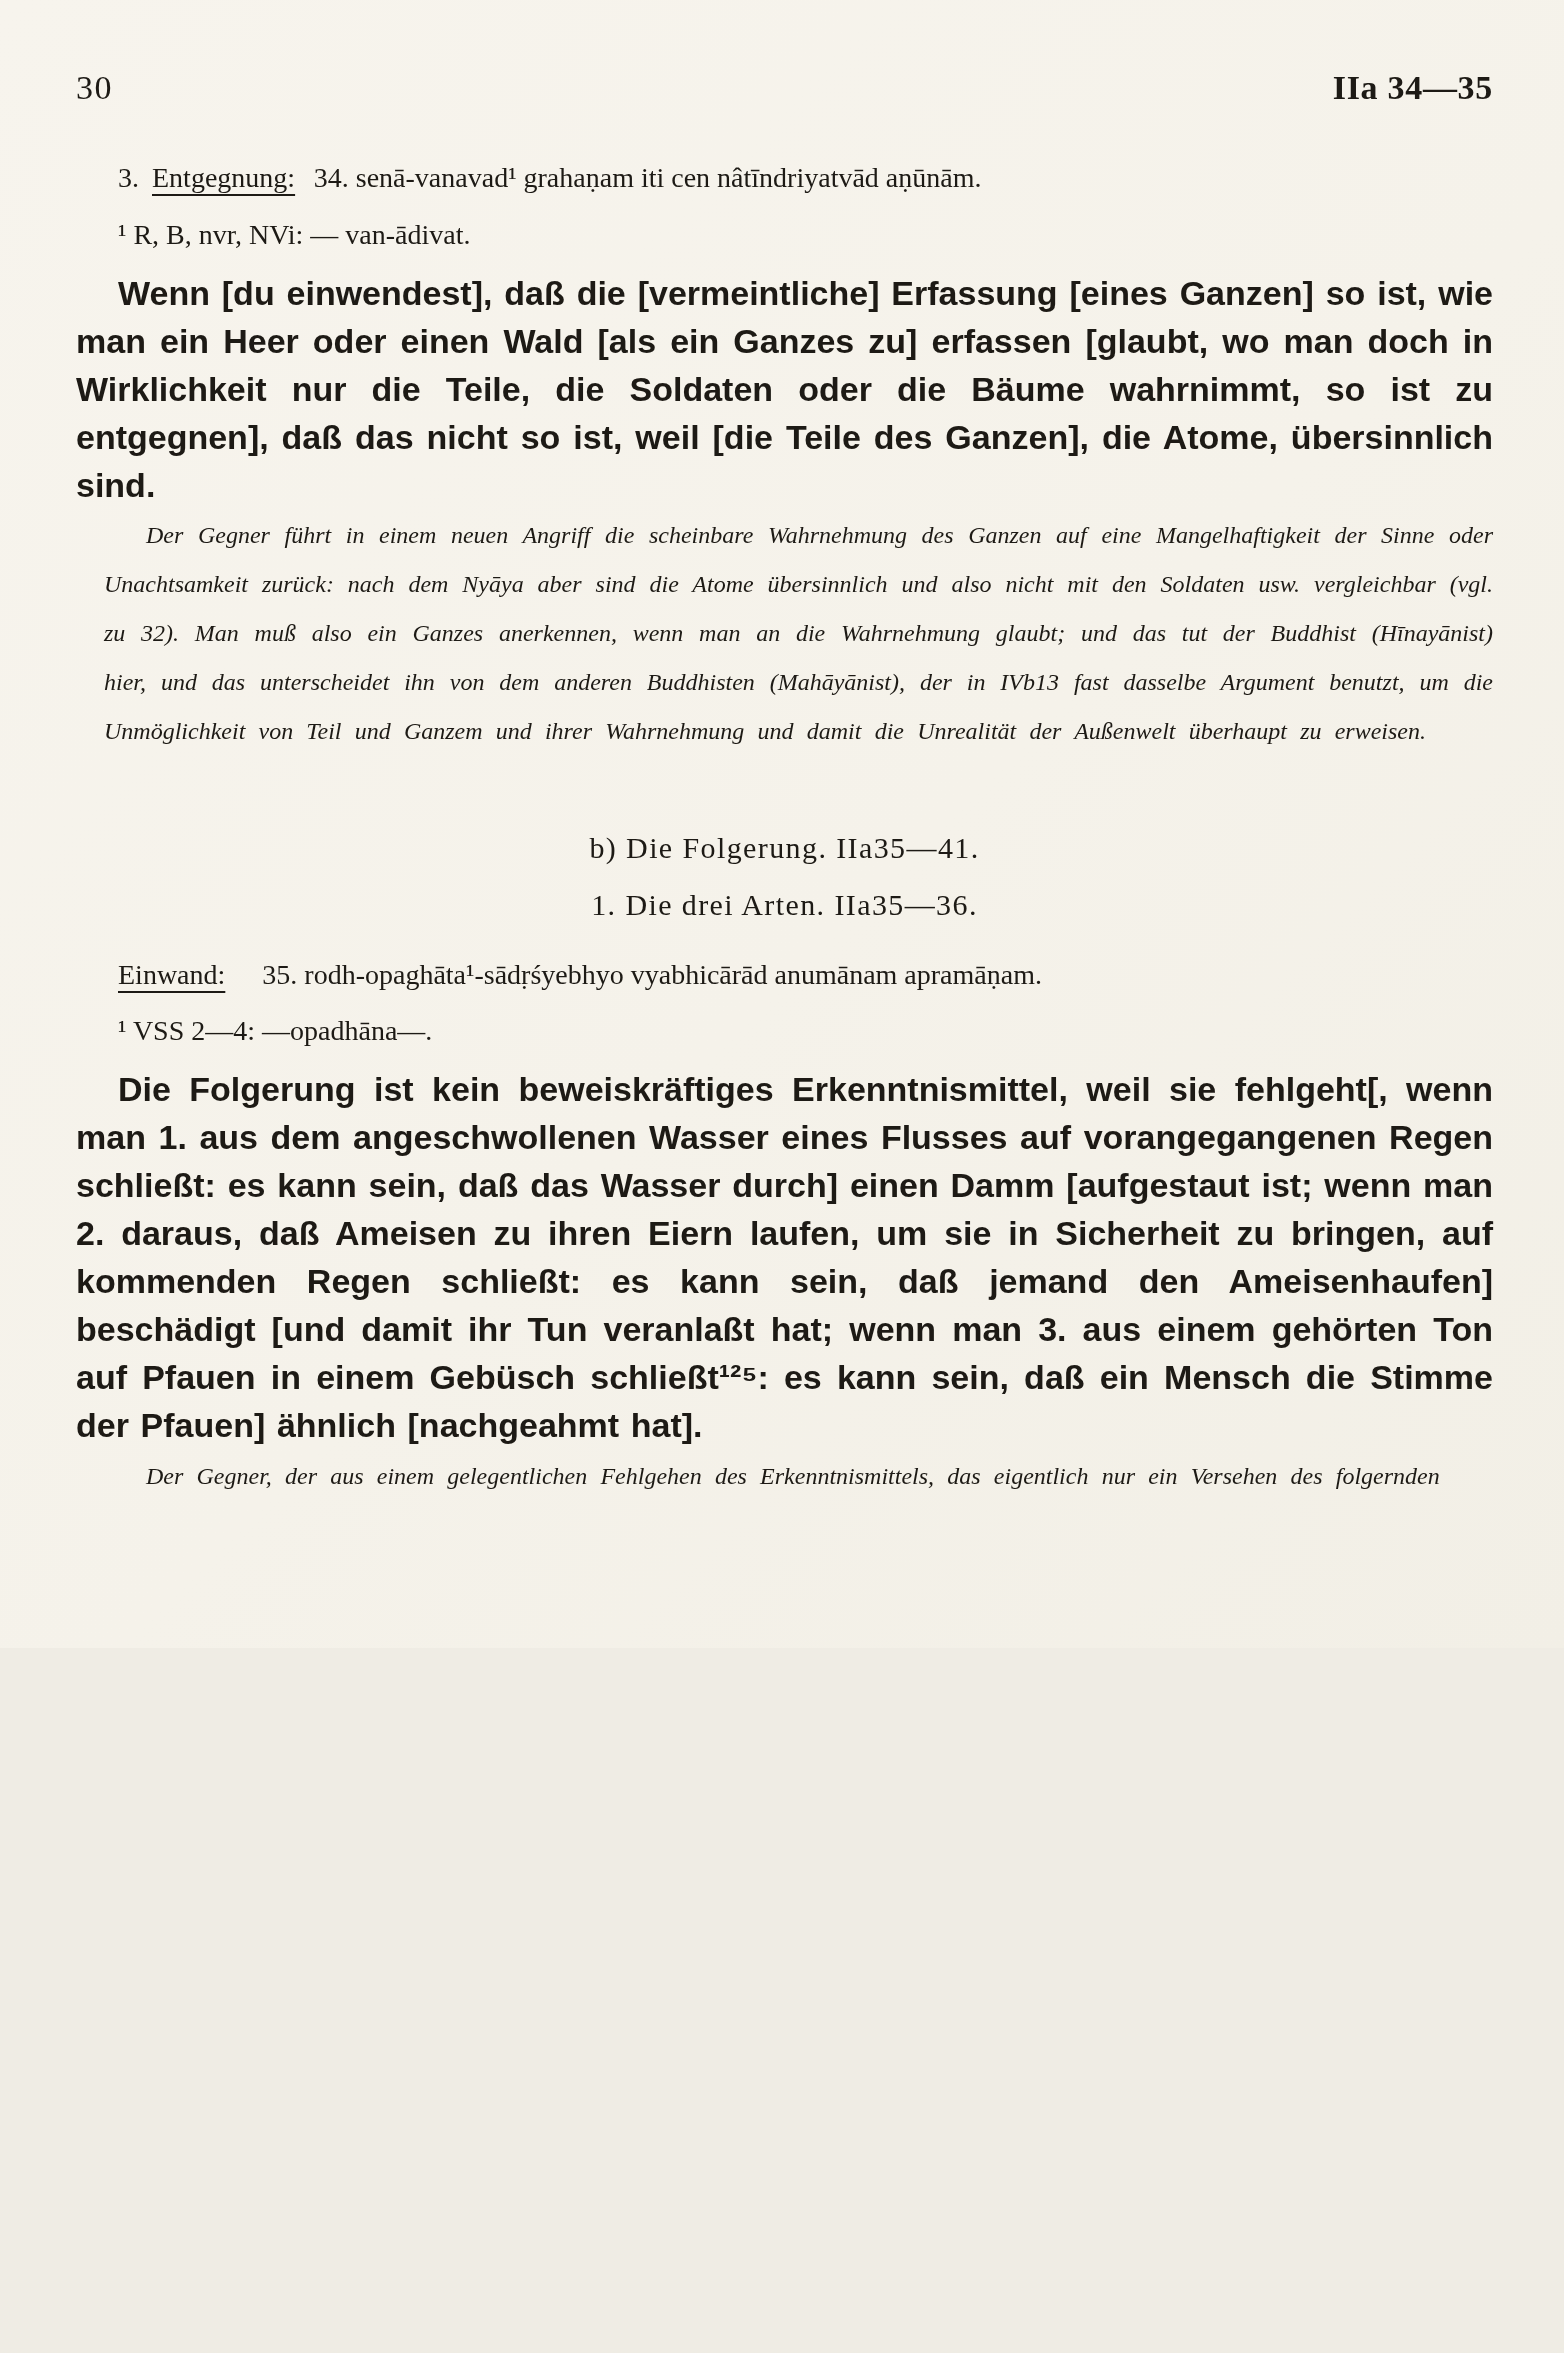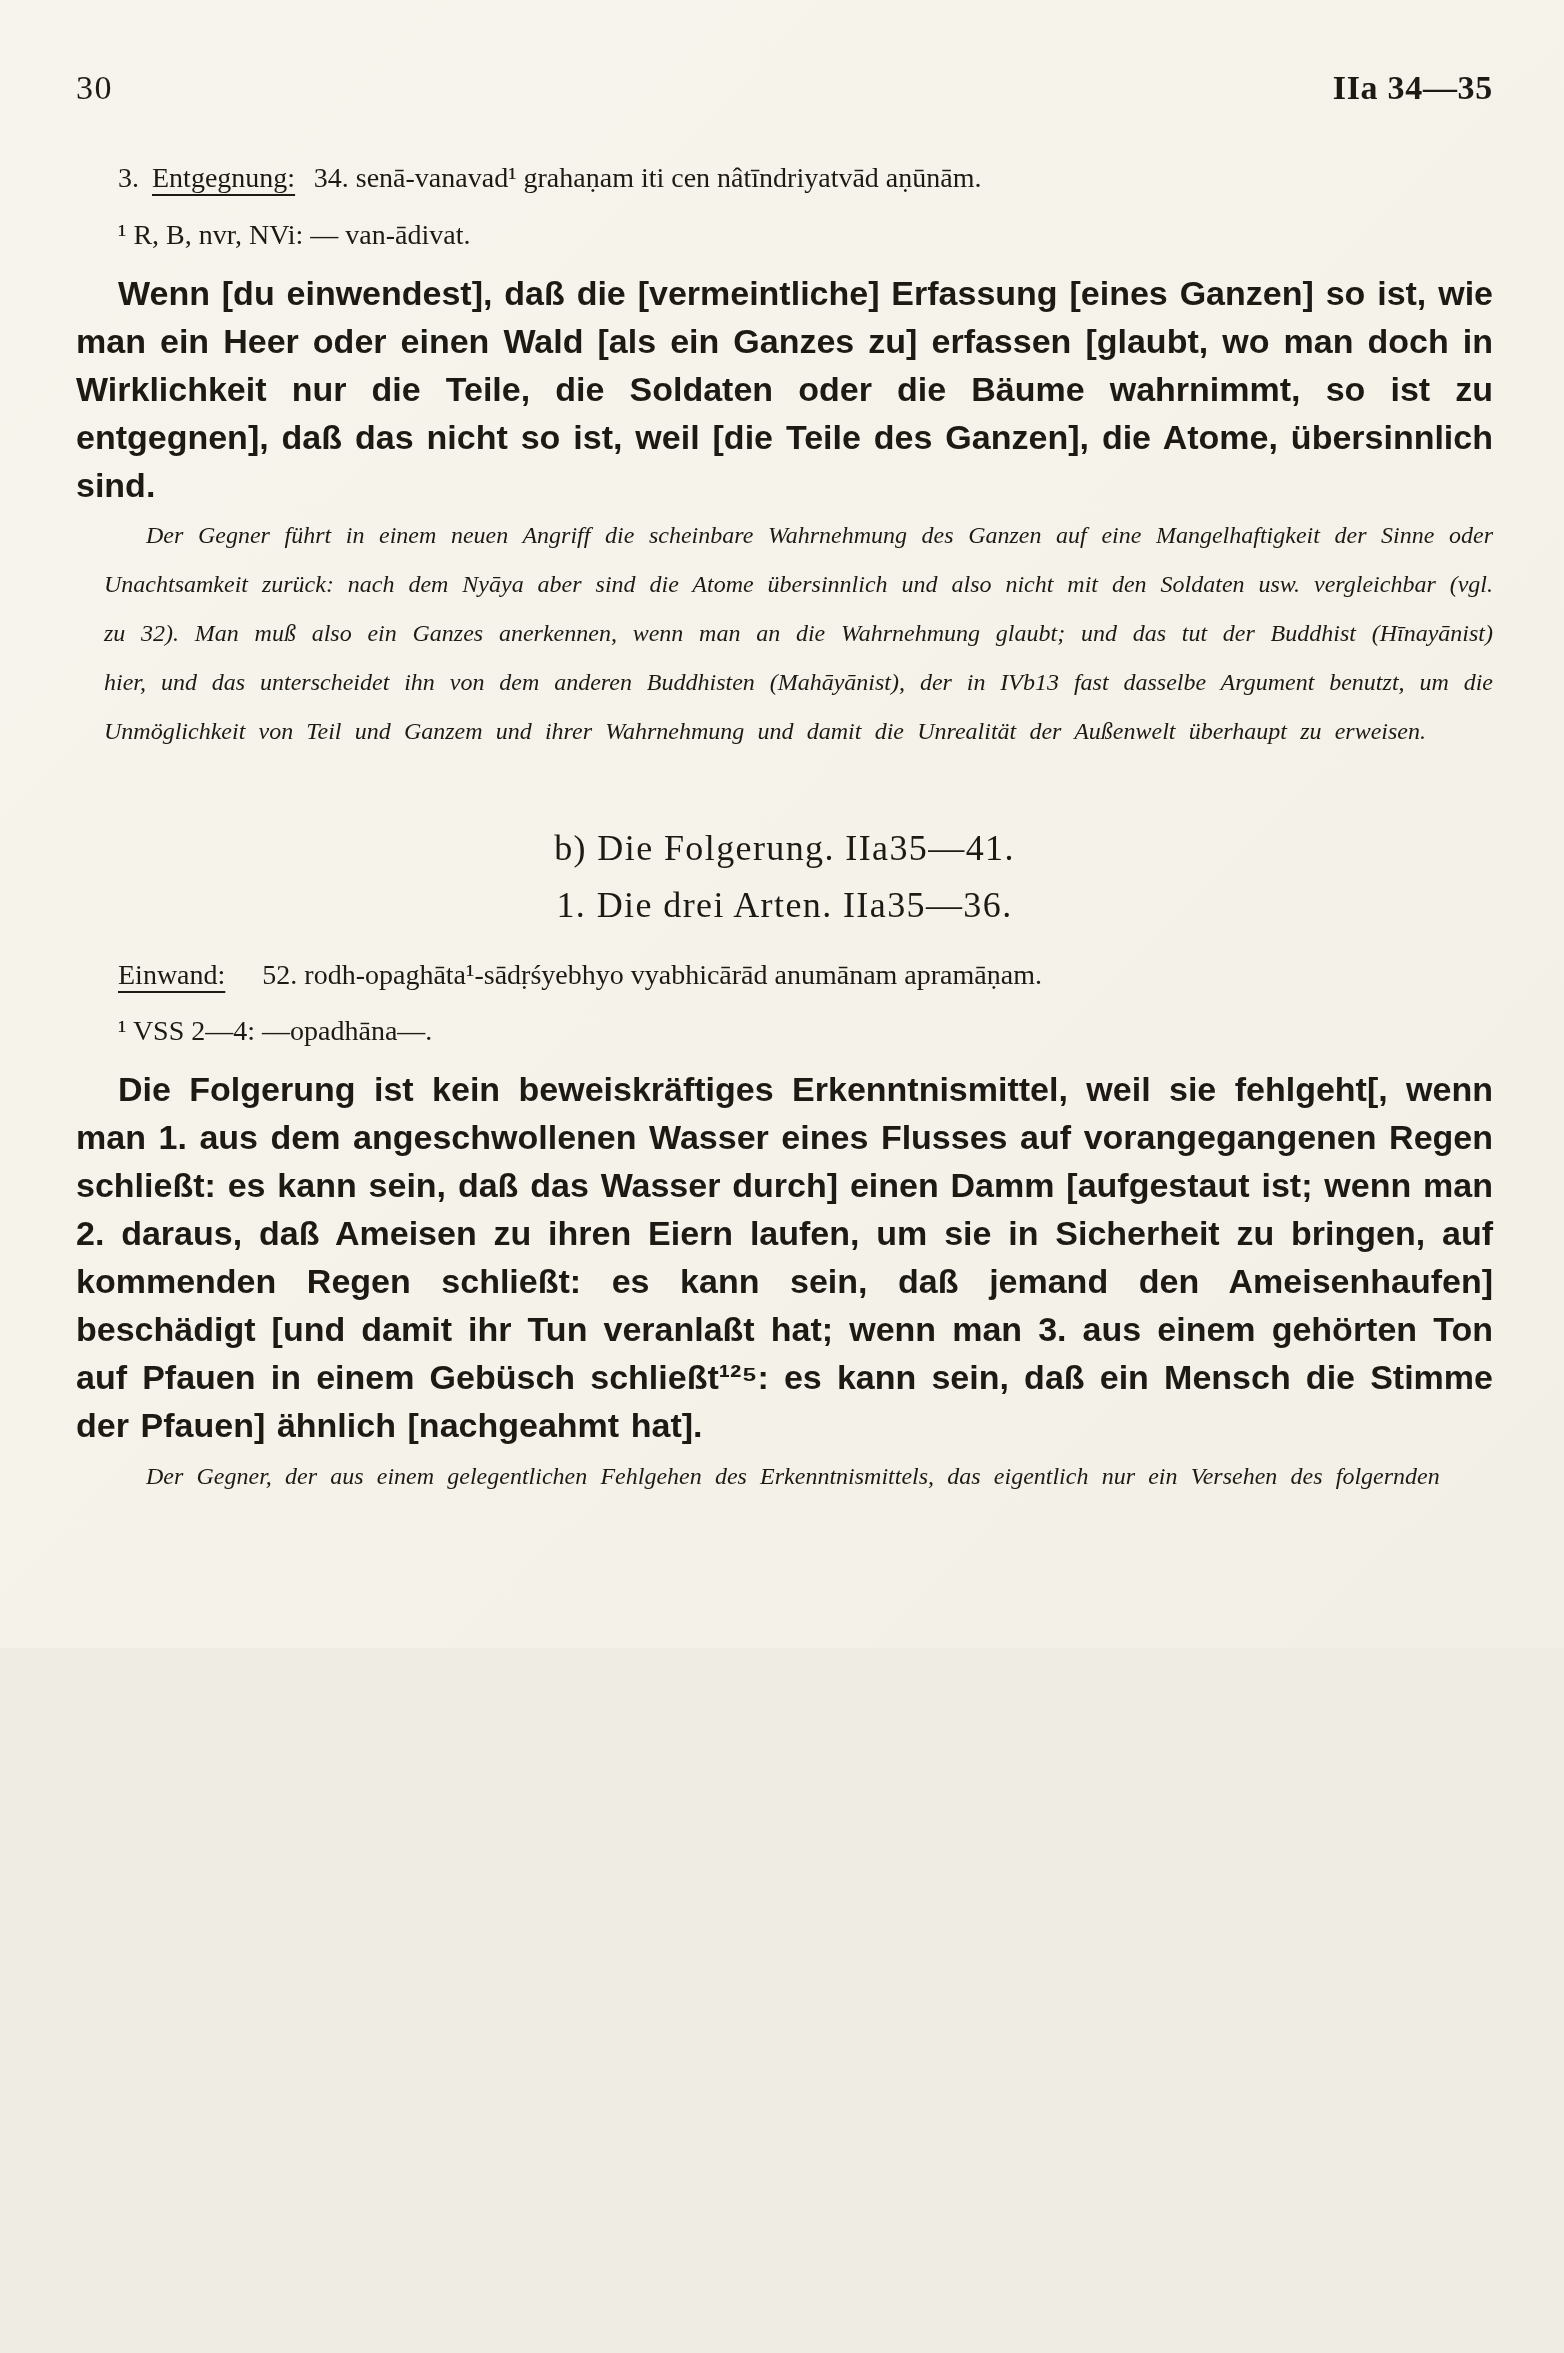--- a/index.html
+++ b/index.html
@@ -74,21 +74,21 @@
     font-size: 24px;
     line-height: 49px;
     text-indent: 42px;
     word-spacing: 7.2px;
     margin-left: 28px;
   }
 
   .section-heading,
   .subsection-heading {
     font-weight: normal;
-    font-size: 36px;
+    font-size: 30px;
     line-height: 46px;
     text-align: center;
     letter-spacing: 1.4px;
   }
   .section-heading   { margin-top: 69px; }
   .subsection-heading { margin-top: 11px; margin-bottom: 21.6px; }
 </style>
 </head>
 <body>
 
@@ -106,21 +106,21 @@
     <p class="footnote">¹ R, B, nvr, NVi: — van-ādivat.</p>
 
     <p class="translation">Wenn [du einwendest], daß die [vermeintliche] Erfassung [eines Ganzen] so ist, wie man ein Heer oder einen Wald [als ein Ganzes zu] erfassen [glaubt, wo man doch in Wirklichkeit nur die Teile, die Soldaten oder die Bäume wahrnimmt, so ist zu entgegnen], daß das nicht so ist, weil [die Teile des Ganzen], die Atome, übersinnlich sind.</p>
 
     <p class="commentary">Der Gegner führt in einem neuen Angriff die scheinbare Wahrnehmung des Ganzen auf eine Mangelhaftigkeit der Sinne oder Unachtsamkeit zurück: nach dem Nyāya aber sind die Atome übersinnlich und also nicht mit den Soldaten usw. vergleichbar (vgl. zu 32). Man muß also ein Ganzes anerkennen, wenn man an die Wahrnehmung glaubt; und das tut der Buddhist (Hīnayānist) hier, und das unterscheidet ihn von dem anderen Buddhisten (Mahāyānist), der in IVb13 fast dasselbe Argument benutzt, um die Unmöglichkeit von Teil und Ganzem und ihrer Wahrnehmung und damit die Unrealität der Außenwelt überhaupt zu erweisen.</p>
 
     <h2 class="section-heading">b) Die Folgerung. IIa35—41.</h2>
 
     <h3 class="subsection-heading">1. Die drei Arten. IIa35—36.</h3>
 
-    <p class="sutra"><span class="seg-label-wide underlined">Einwand:</span><span>52. rodh-opaghāta¹-sādṛśyebhyo vyabhicārād anumānam apramāṇam.</span></p>
+    <p class="sutra"><span class="seg-label-wide underlined">Einwand:</span><span>35. rodh-opaghāta¹-sādṛśyebhyo vyabhicārād anumānam apramāṇam.</span></p>
 
     <p class="footnote">¹ VSS 2—4: —opadhāna—.</p>
 
     <p class="translation">Die Folgerung ist kein beweiskräftiges Erkenntnismittel, weil sie fehlgeht[, wenn man 1. aus dem angeschwollenen Wasser eines Flusses auf vorangegangenen Regen schließt: es kann sein, daß das Wasser durch] einen Damm [aufgestaut ist; wenn man 2. daraus, daß Ameisen zu ihren Eiern laufen, um sie in Sicherheit zu bringen, auf kommenden Regen schließt: es kann sein, daß jemand den Ameisenhaufen] beschädigt [und damit ihr Tun veranlaßt hat; wenn man 3. aus einem gehörten Ton auf Pfauen in einem Gebüsch schließt¹²⁵: es kann sein, daß ein Mensch die Stimme der Pfauen] ähnlich [nachgeahmt hat].</p>
 
     <p class="commentary">Der Gegner, der aus einem gelegentlichen Fehlgehen des Erkenntnismittels, das eigentlich nur ein Versehen des folgernden</p>
 
   </main>
 </div>
 

